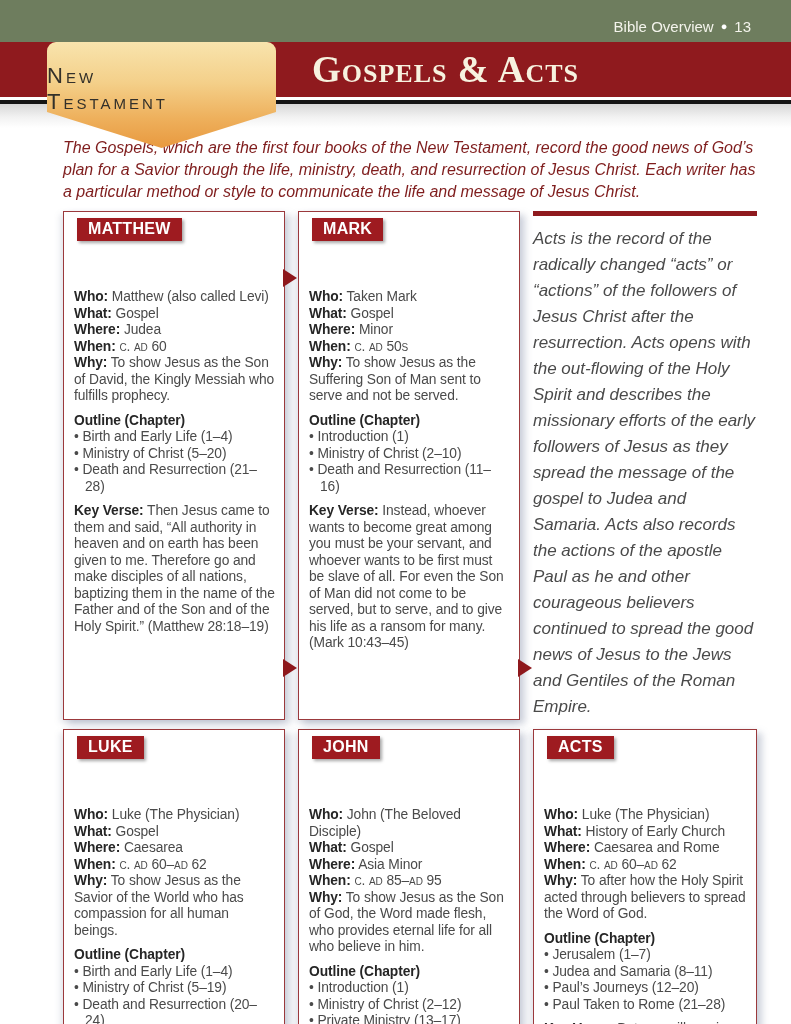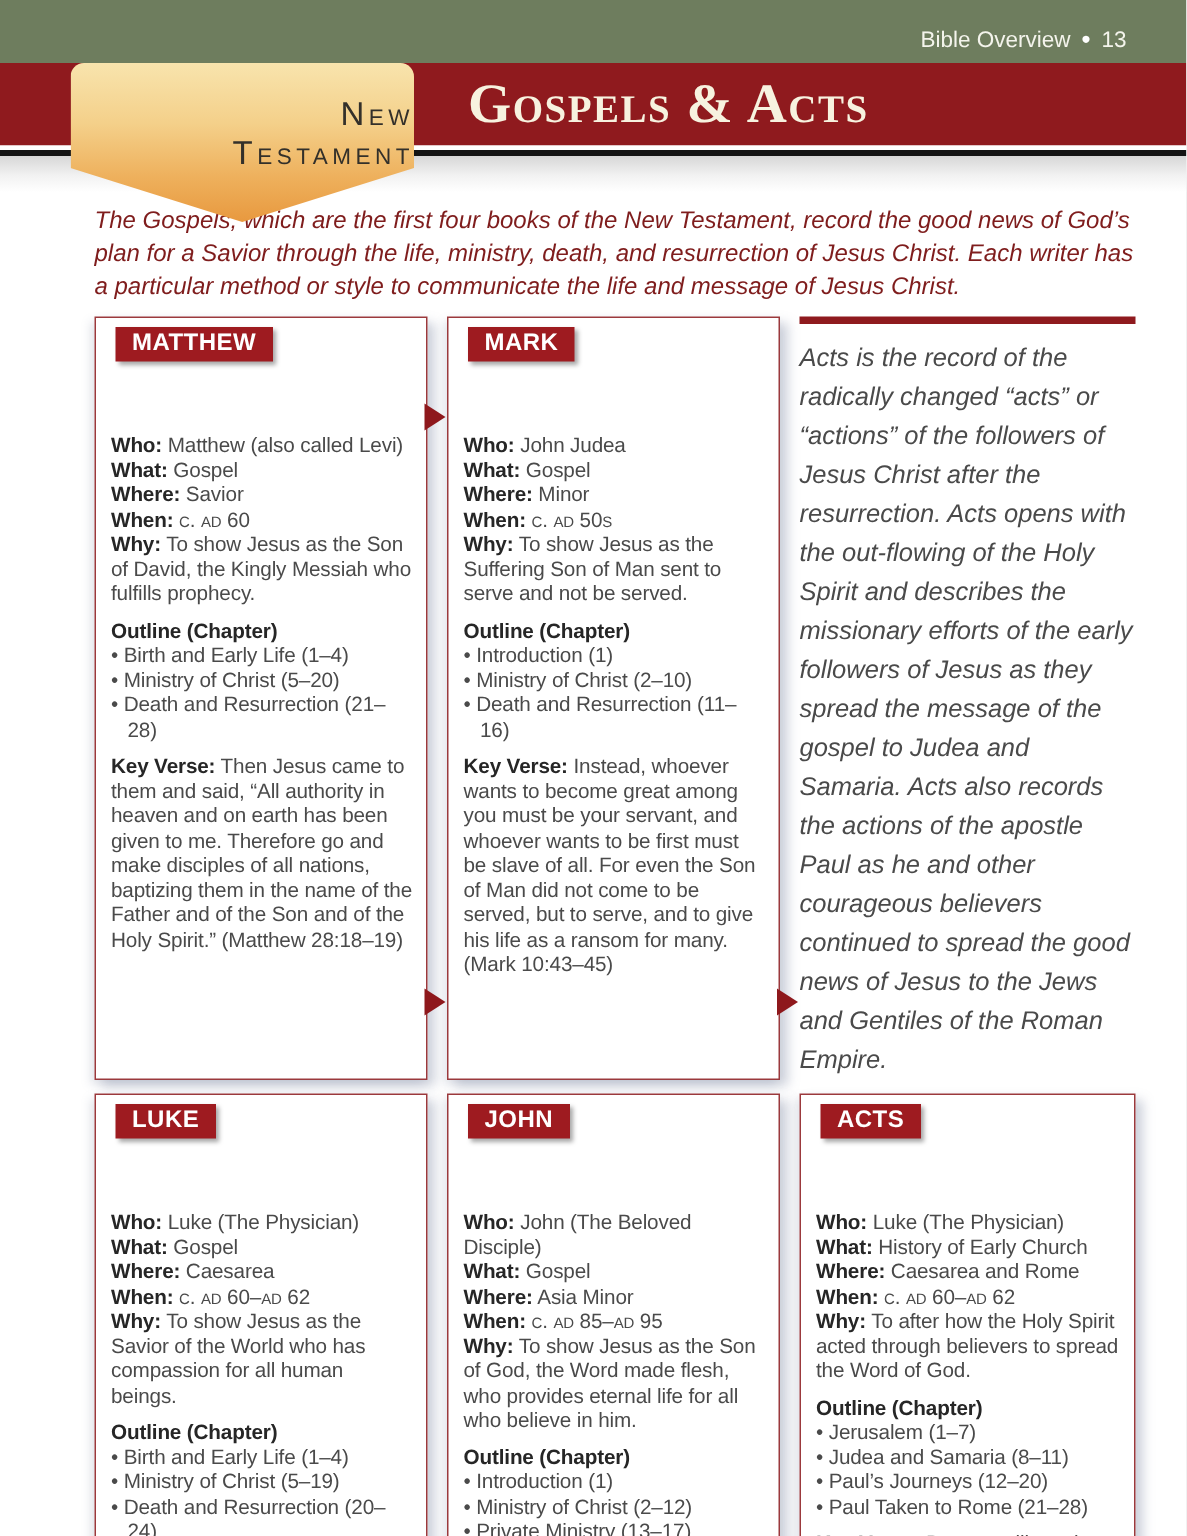--- a/index.html
+++ b/index.html
@@ -26,21 +26,21 @@
     font-weight:bold; font-size:37px; letter-spacing:1px; color:#f7f2df;
   }
   .band-gap { height:3px; background:#ffffff; }
   .band-rule { height:4px; background:#141414; }
   .band-fade { height:24px; background:linear-gradient(180deg,#d7d7d7 0%,#f2f2f2 55%,#ffffff 100%); }
   .banner {
     position:absolute; left:47px; top:42px; width:229px; height:106px; z-index:6;
     background:linear-gradient(180deg,#f8e4ad 0%,#f4d08a 38%,#eeb05c 72%,#e8993f 100%);
     clip-path:polygon(0 0,100% 0,100% 66%,50% 100%,0 66%);
     border-radius:9px 9px 0 0;
-    text-align:right; padding-top:21px;
+    text-align:left; padding-top:21px;
     color:#33302a;
   }
   .banner-line { font-variant:small-caps; font-size:22px; letter-spacing:3px; line-height:1.18; }
   
   .intro {
     margin:9px 34px 0 63px; font-size:16px; line-height:22px; color:#7f1d1d;font-style:italic;
   }
   
   .grid {
     position:relative; margin:8px 34px 0 63px;
@@ -107,39 +107,39 @@
 
   <p class="intro">The Gospels, which are the first four books of the New Testament, record the good news of God’s plan for a Savior through the life, ministry, death, and resurrection of Jesus Christ. Each writer has a particular method or style to communicate the life and message of Jesus Christ.</p>
 
   <div class="grid">
 
     <section class="card">
       <div class="tab">MATTHEW</div>
       <div class="card-body">
         <div class="fact"><b>Who:</b> <span>Matthew (also called Levi)</span></div>
         <div class="fact"><b>What:</b> <span>Gospel</span></div>
-        <div class="fact"><b>Where:</b> <span>Savior</span></div>
+        <div class="fact"><b>Where:</b> <span>Judea</span></div>
         <div class="fact"><b>When:</b> <span class="sc">c. ad 60</span></div>
         <div class="fact"><b>Why:</b> <span>To show Jesus as the Son of David, the Kingly Messiah who fulfills prophecy.</span></div>
         <div class="outline">
           <div class="outline-head">Outline (Chapter)</div>
           <ul>
             <li>Birth and Early Life (1–4)</li>
             <li>Ministry of Christ (5–20)</li>
             <li>Death and Resurrection (21–28)</li>
           </ul>
         </div>
         <p class="keyverse"><b>Key Verse:</b> <span>Then Jesus came to them and said, “All authority in heaven and on earth has been given to me. Therefore go and make disciples of all nations, baptizing them in the name of the Father and of the Son and of the Holy Spirit.” (Matthew 28:18–19)</span></p>
       </div>
     </section>
 
     <section class="card">
       <div class="tab">MARK</div>
       <div class="card-body">
-        <div class="fact"><b>Who:</b> <span>John Judea</span></div>
+        <div class="fact"><b>Who:</b> <span>Taken Mark</span></div>
         <div class="fact"><b>What:</b> <span>Gospel</span></div>
         <div class="fact"><b>Where:</b> <span>Minor</span></div>
         <div class="fact"><b>When:</b> <span class="sc">c. ad 50s</span></div>
         <div class="fact"><b>Why:</b> <span>To show Jesus as the Suffering Son of Man sent to serve and not be served.</span></div>
         <div class="outline">
           <div class="outline-head">Outline (Chapter)</div>
           <ul>
             <li>Introduction (1)</li>
             <li>Ministry of Christ (2–10)</li>
             <li>Death and Resurrection (11–16)</li>

